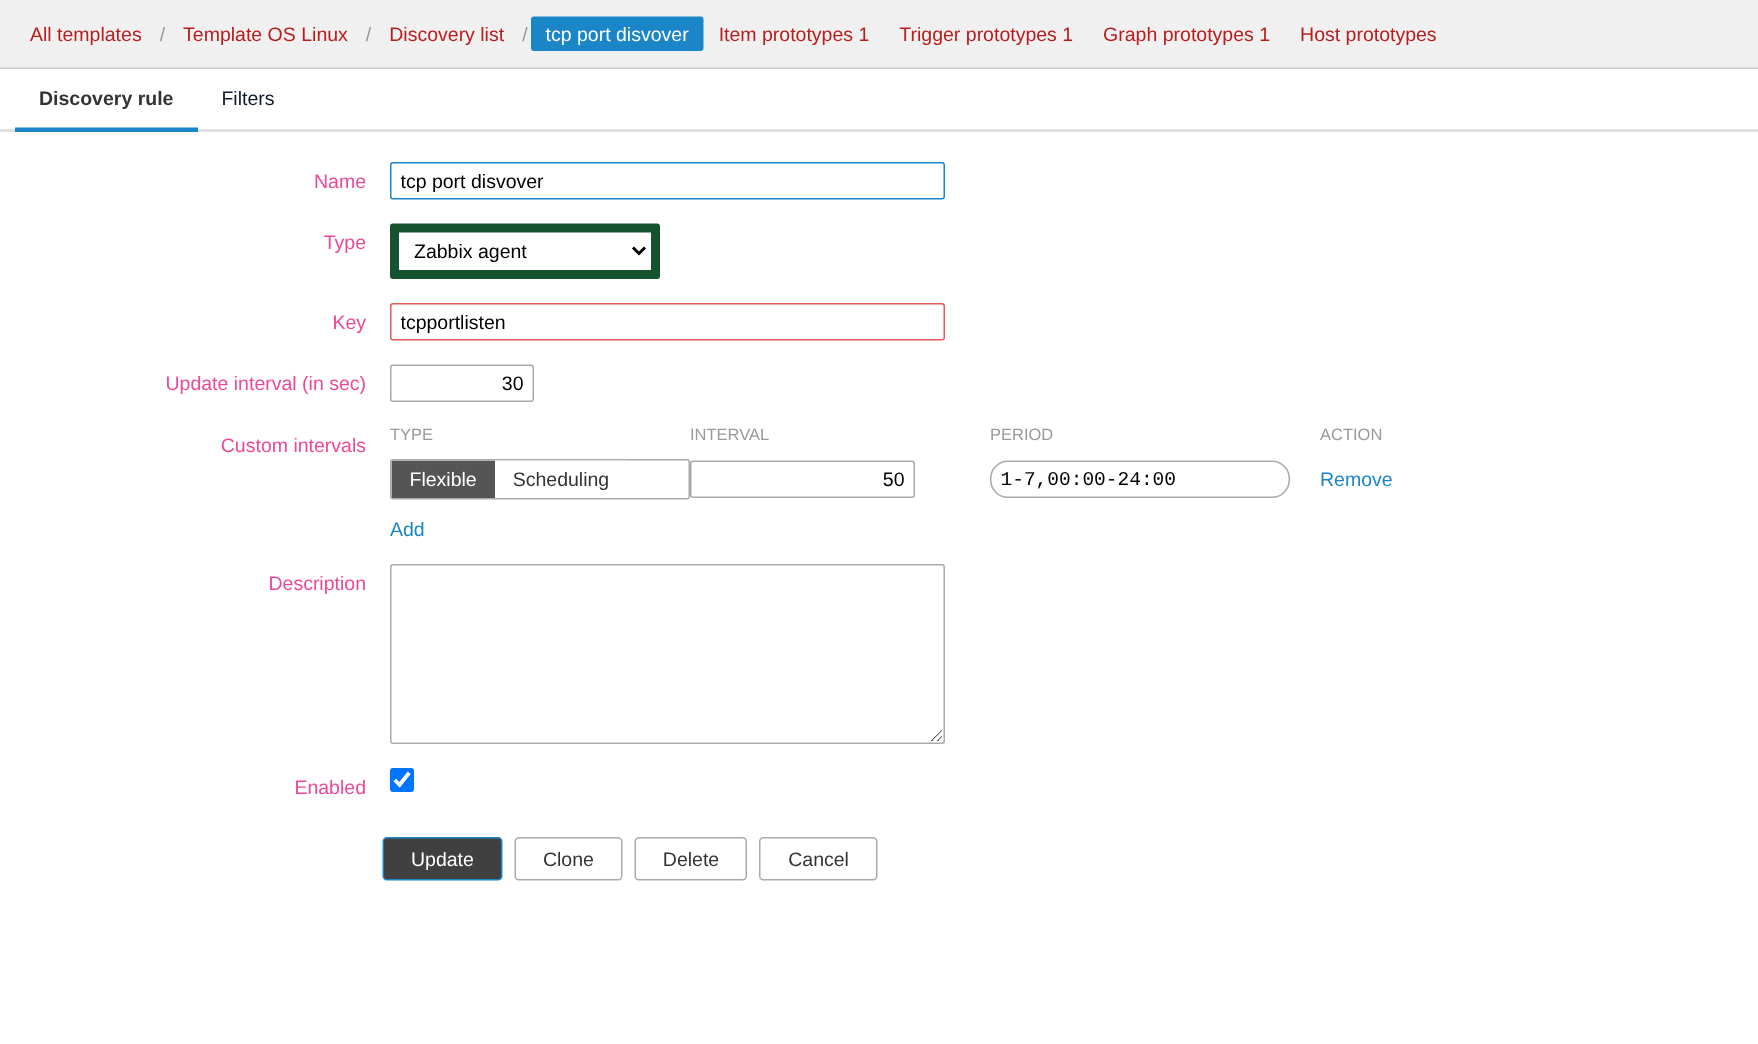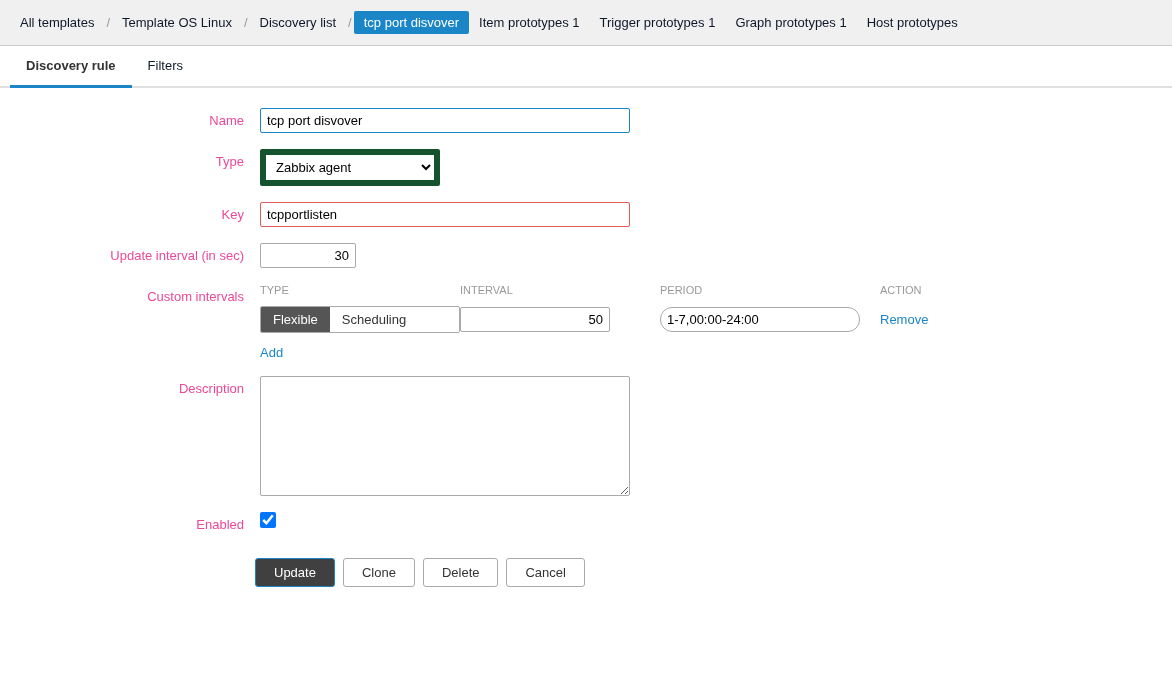--- a/index.html
+++ b/index.html
@@ -26,21 +26,21 @@
       color: #999;
       padding: 0 2px;
     }
     .top-nav .active-tab {
       background: #1a86c8;
       color: #fff;
       padding: 4px 10px;
       border-radius: 2px;
     }
     .top-nav .nav-item {
-      color: #0f172a;
+      color: #b91c1c;
       padding: 4px 10px;
     }
 
     
     .tab-bar {
       display: flex;
       border-bottom: 2px solid #e0e0e0;
       padding: 0 10px;
       background: #fff;
     }
@@ -226,20 +226,21 @@
       border-color: #aaa;
     }
 
     
     .period-input {
       width: 200px;
       border: 1px solid #aaa;
       border-radius: 12px;
       padding: 4px 6px;
       font-size: 13px;
+      font-family: Liberation Mono, monospace;
     }
     .interval-num-input {
       width: 150px;
       text-align: right;
       border: 1px solid #aaa;
       border-radius: 2px;
       padding: 4px 6px;
       font-size: 13px;
     }
   </style>

